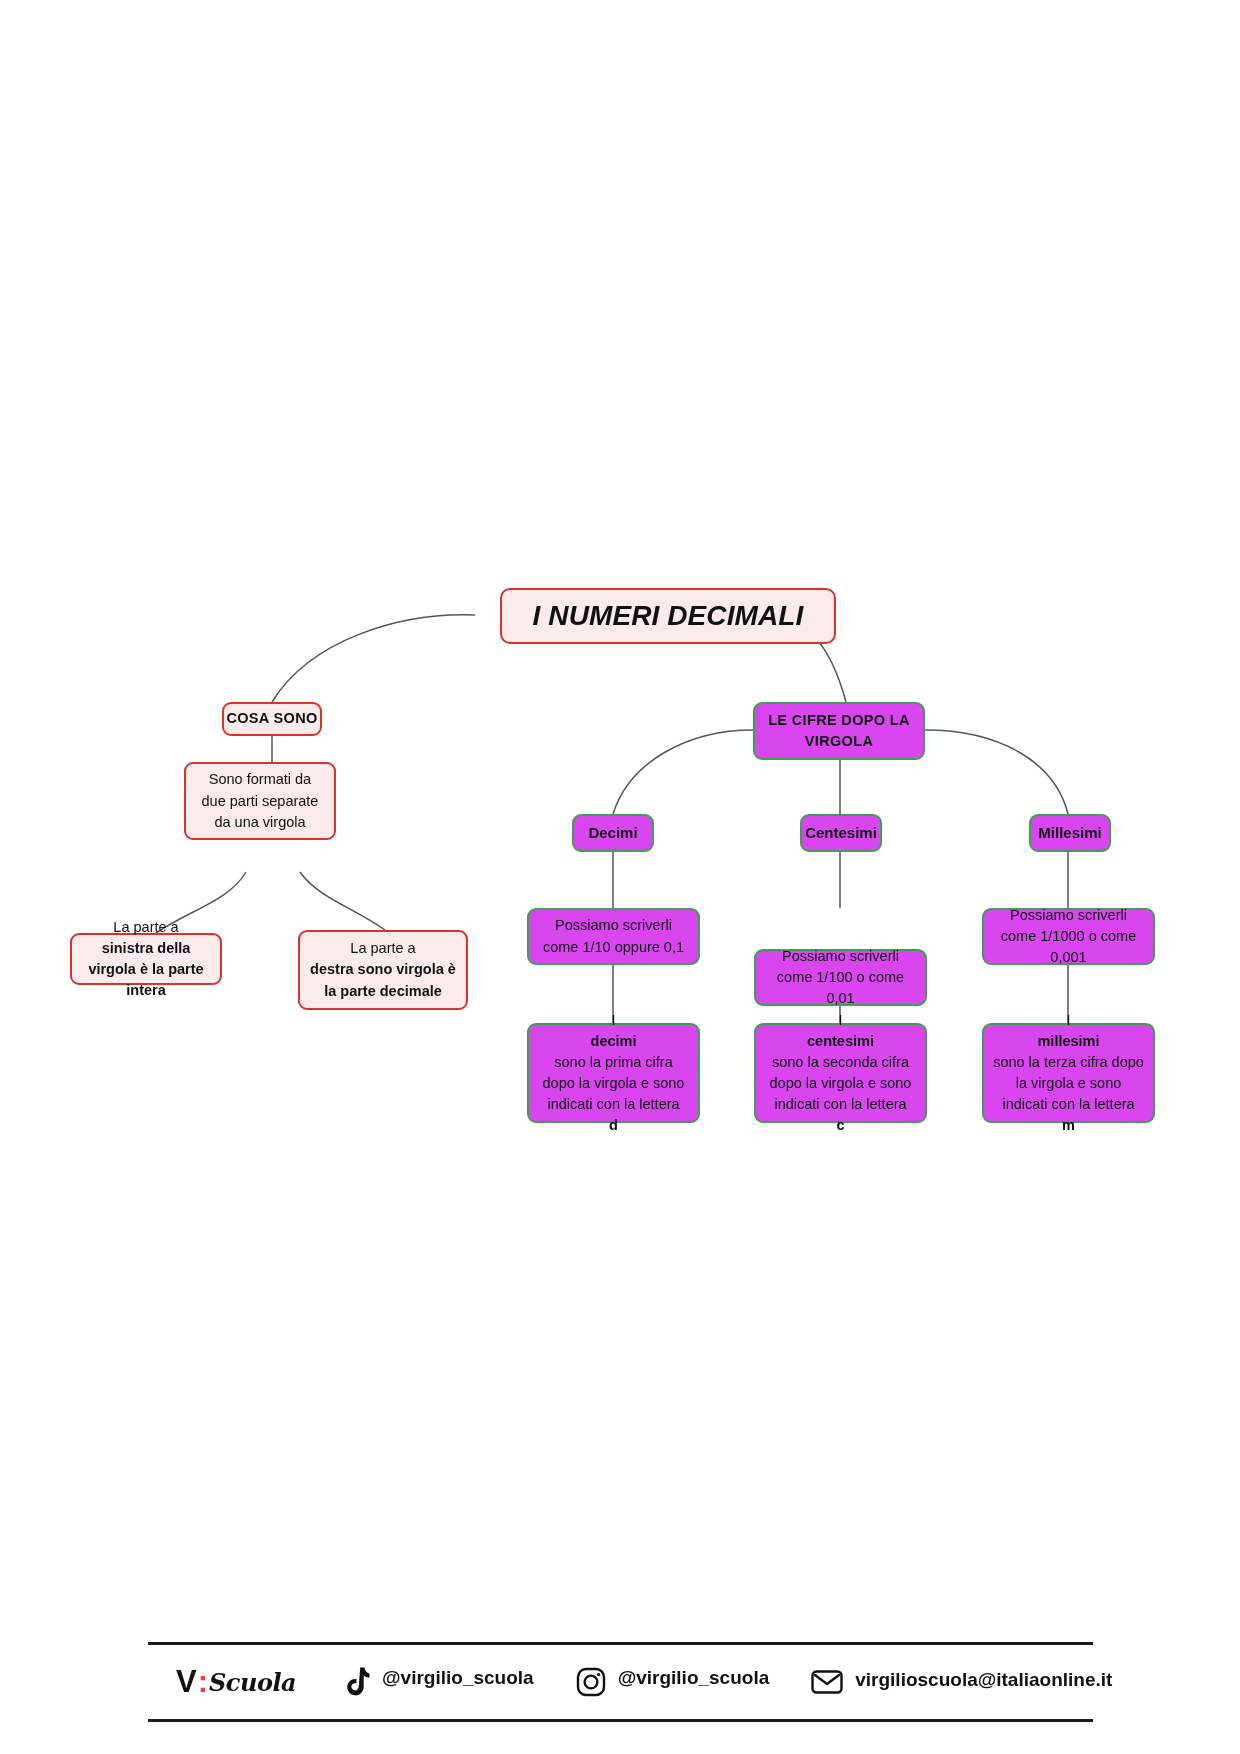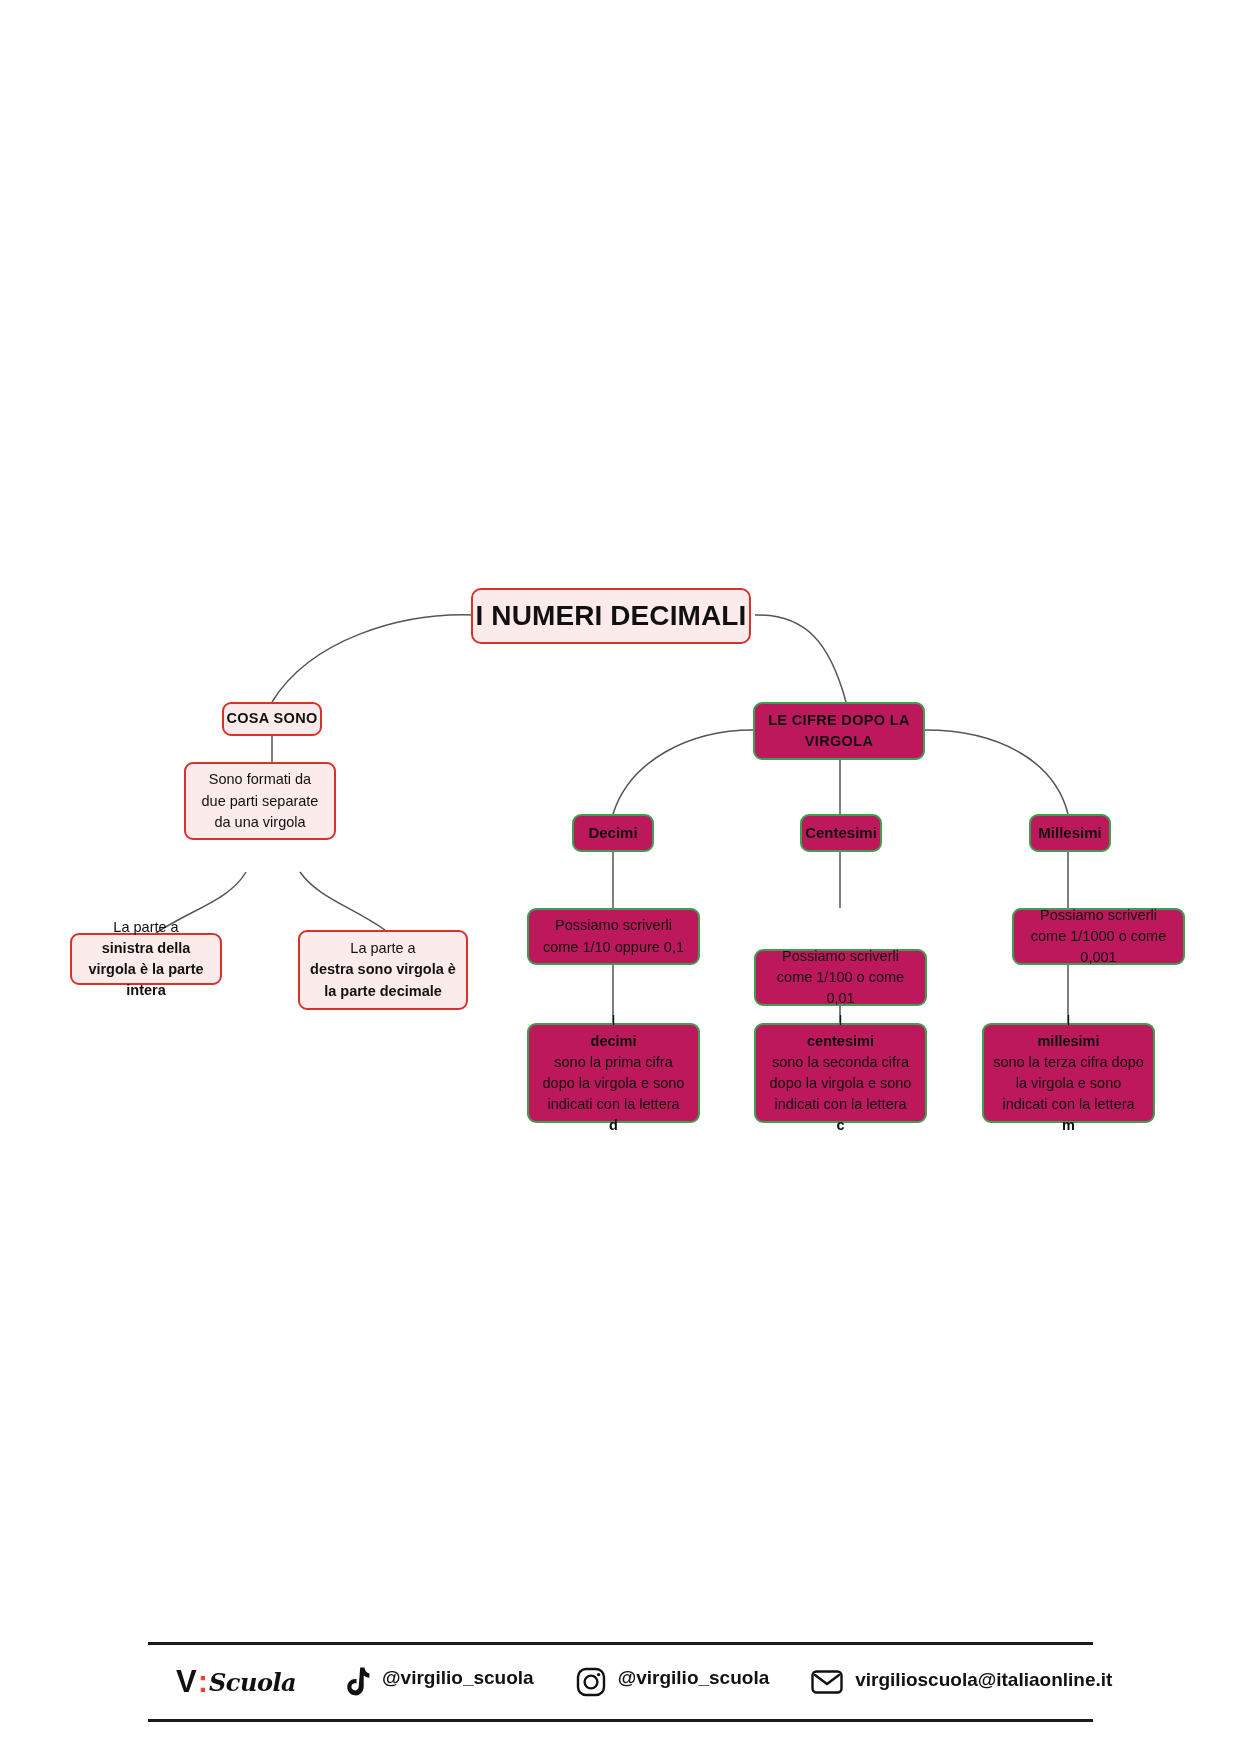--- a/index.html
+++ b/index.html
@@ -34,21 +34,21 @@
   .node span { display: block; width: 100%; }
 
   
   .pink {
     background: #fcebeb;
     border: 2px solid #d9322b;
     color: #111111;
   }
   
   .green {
-    background: #be185d;
+    background: #d946ef;
     border: 2px solid #3d9f4f;
     color: #111111;
   }
 
   .title {
     font-size: 28px;
     font-weight: 700;
     letter-spacing: .1px;
     border-width: 2.5px;
     border-radius: 10px;
@@ -141,21 +141,21 @@
       <path d="M613,852 L613,908"></path>
       <path d="M840,852 L840,908"></path>
       <path d="M1068,852 L1068,908"></path>
 
       <path d="M613,965 L613,1023"></path>
       <path d="M840,965 L840,1023"></path>
       <path d="M1068,965 L1068,1023"></path>
     </g>
   </svg>
 
-  <div class="node pink title" style="left:471px; top:588px; width:280px; height:56px;">
+  <div class="node pink title" style="left:500px; top:588px; width:336px; height:56px;font-style:italic;">
     <span>I NUMERI DECIMALI</span>
   </div>
 
   <div class="node pink branch-head" style="left:222px; top:702px; width:100px; height:34px;align-items:center;">
     <span>COSA SONO</span>
   </div>
 
   <div class="node green branch-head" style="left:753px; top:702px; width:172px; height:58px;">
     <span>LE CIFRE DOPO LA VIRGOLA</span>
   </div>
@@ -185,21 +185,21 @@
   </div>
 
   <div class="node green body-text" style="left:527px; top:908px; width:173px; height:57px;">
     <span>Possiamo scriverli come 1/10 oppure 0,1</span>
   </div>
 
   <div class="node green body-text" style="left:754px; top:908px; width:173px; height:57px;margin-top:41px;">
     <span>Possiamo scriverli come 1/100 o come 0,01</span>
   </div>
 
-  <div class="node green body-text" style="left:1012px; top:908px; width:173px; height:57px;">
+  <div class="node green body-text" style="left:982px; top:908px; width:173px; height:57px;">
     <span>Possiamo scriverli come 1/1000 o come 0,001</span>
   </div>
 
   <div class="node green body-text" style="left:527px; top:1023px; width:173px; height:100px;">
     <span><span>I </span><b>decimi</b><span> sono la prima cifra dopo la virgola e sono indicati con la lettera </span><b>d</b></span>
   </div>
 
   <div class="node green body-text" style="left:754px; top:1023px; width:173px; height:100px;">
     <span><span>I </span><b>centesimi</b><span> sono la seconda cifra dopo la virgola e sono indicati con la lettera </span><b>c</b></span>
   </div>

